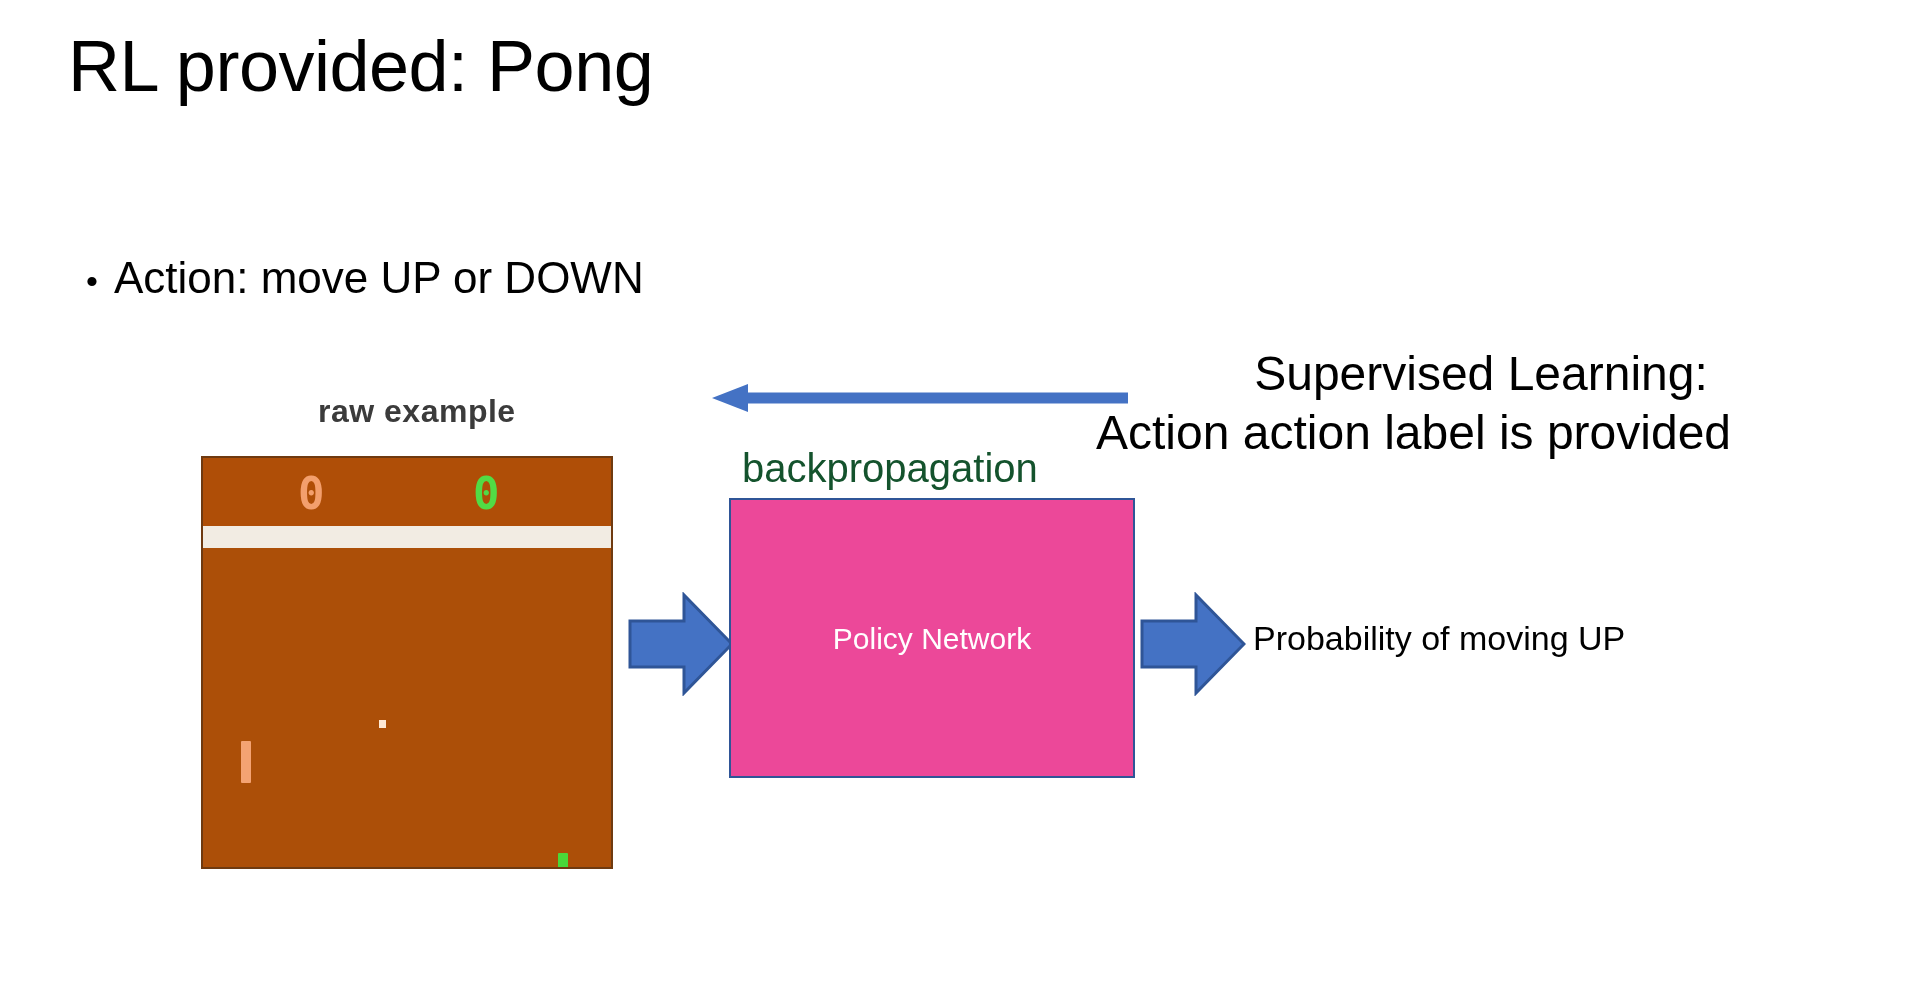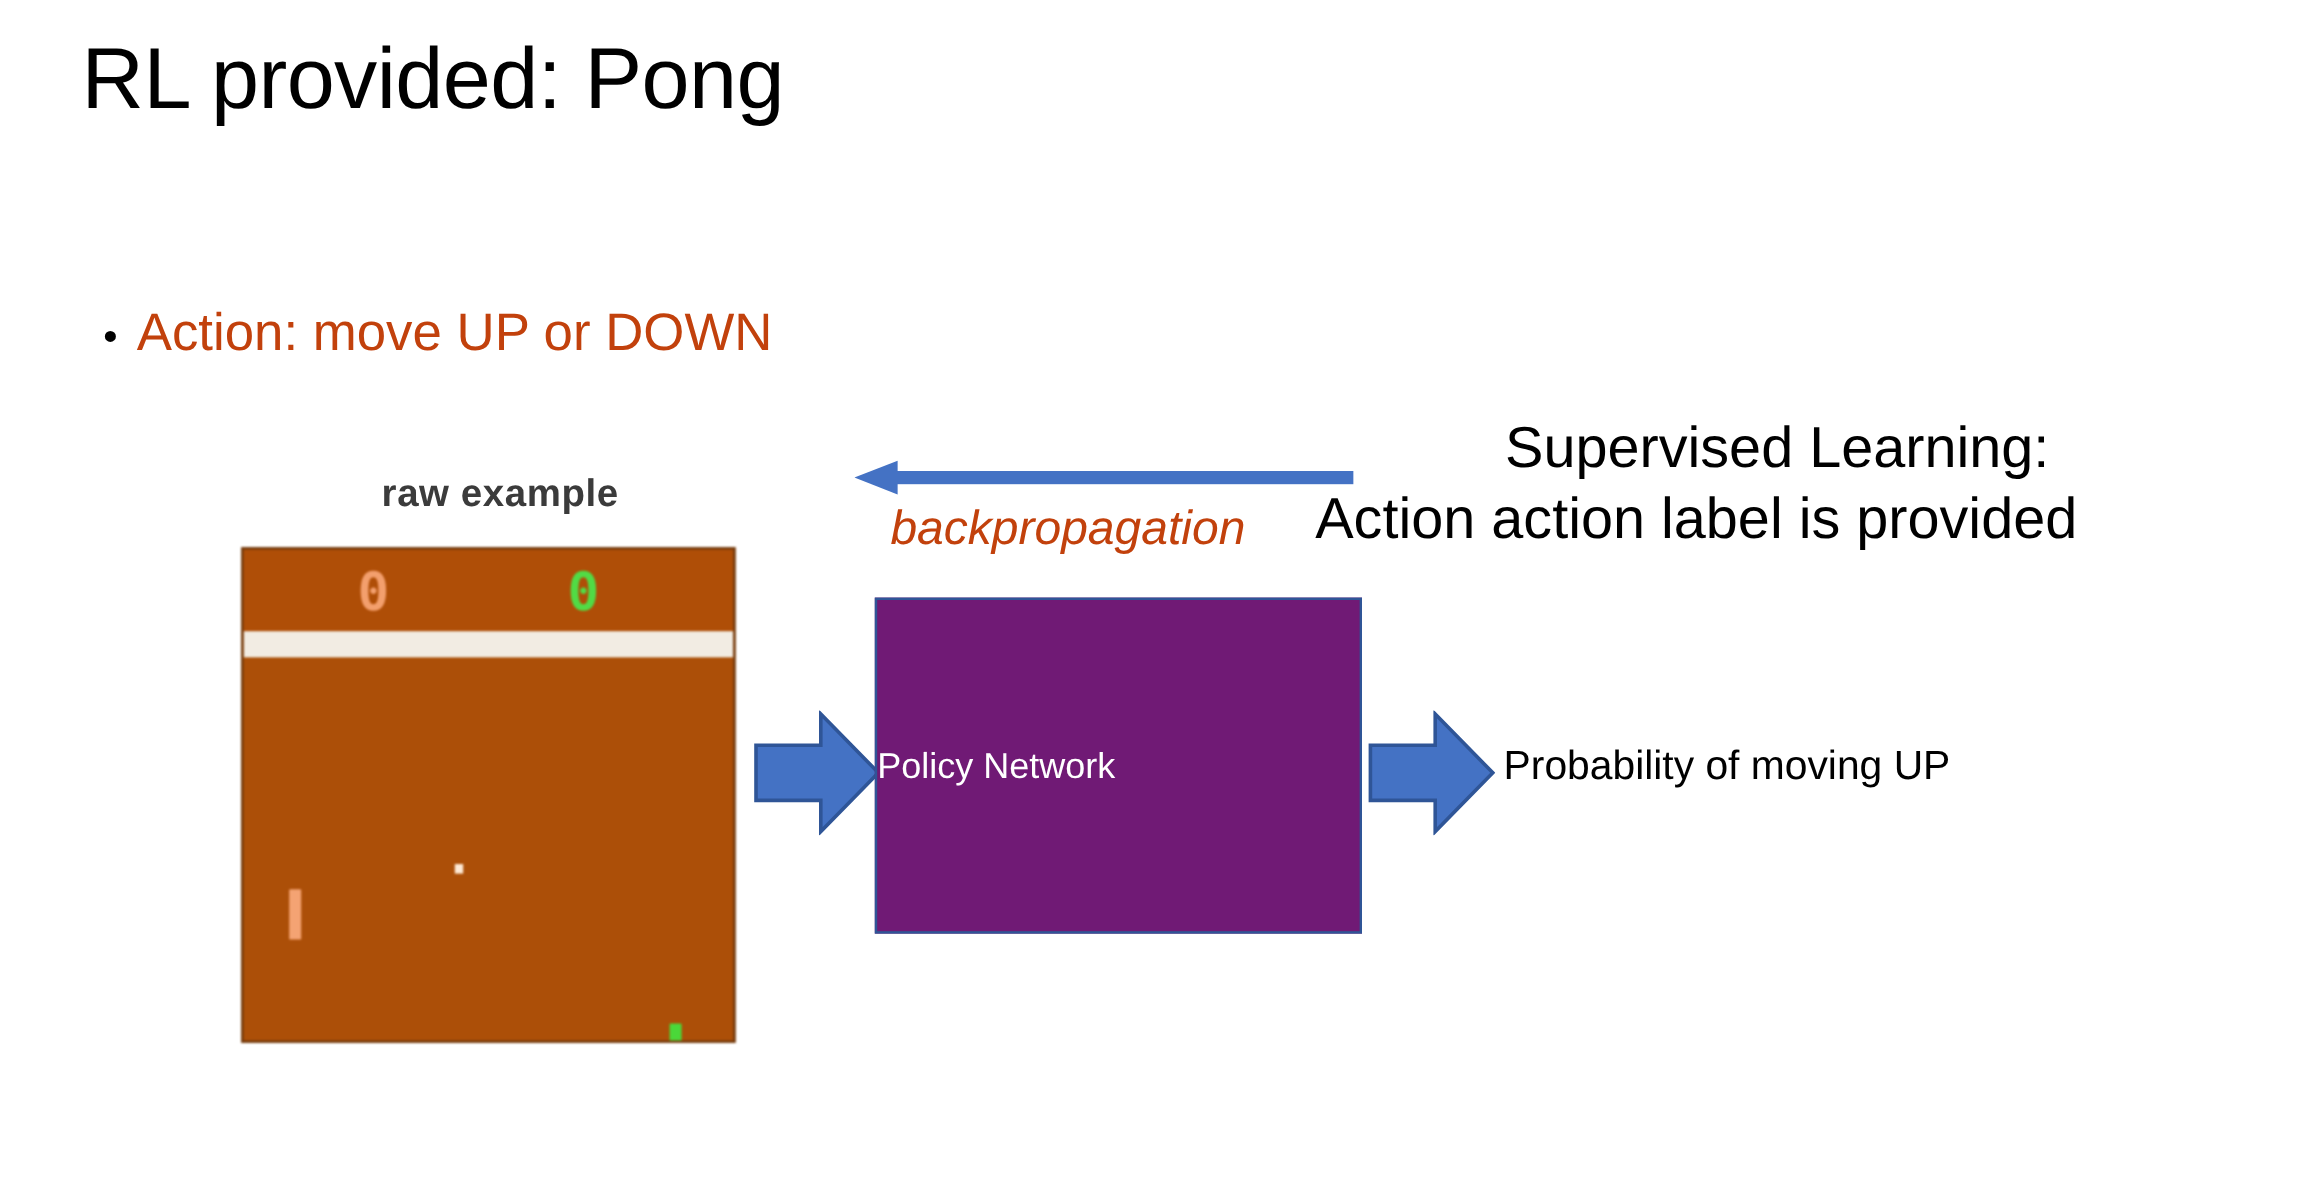--- a/index.html
+++ b/index.html
@@ -40,21 +40,21 @@
     white-space: nowrap;
   }
   .bullet-dot {
     font-size: 34px;
     line-height: 1;
     color: #000000;
   }
   .bullet-text {
     font-size: 44px;
     line-height: 1.1;
-    color: #c2410c;
+    color: #000000;
   }
 
   
   .rawpixels-label {
     position: absolute;
     left: 318px;
     top: 393px;
     font-size: 32px;
     font-weight: 700;
     color: #3b3b3b;
@@ -139,51 +139,51 @@
   }
   .block-arrow-svg { position: absolute; }
 
   
   .policy-box {
     position: absolute;
     left: 729px;
     top: 498px;
     width: 406px;
     height: 280px;
-    background: #701a75;
+    background: #ec4899;
     border: 2px solid #2f5597;
     box-sizing: border-box;
     display: flex;
     align-items: center;
+    justify-content: center;
   }
   .policy-box-label {
     color: #ffffff;
     font-size: 30px;
     font-weight: 400;
     line-height: 1.1;
     text-align: center;
   }
 
   
   .backprop-arrow-wrap {
     position: absolute;
     left: 712px;
     top: 383px;
     width: 416px;
     height: 30px;
   }
   .backprop-label {
     position: absolute;
     left: 742px;
-    top: 418px;
+    top: 446px;
     font-size: 40px;
     line-height: 1.1;
-    color: #c2410c;
-    white-space: nowrap;
-    font-style: italic;
+    color: #14532d;
+    white-space: nowrap;
   }
 
   
   .supervised-block {
     position: absolute;
     left: 1096px;
     top: 345px;
     width: 770px;
     text-align: center;
     font-size: 48px;

